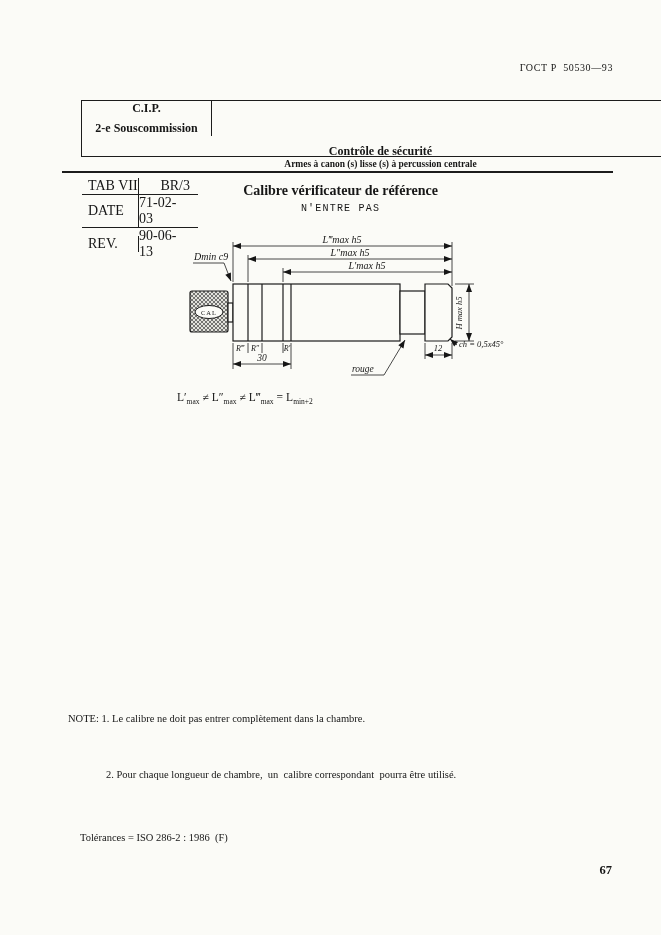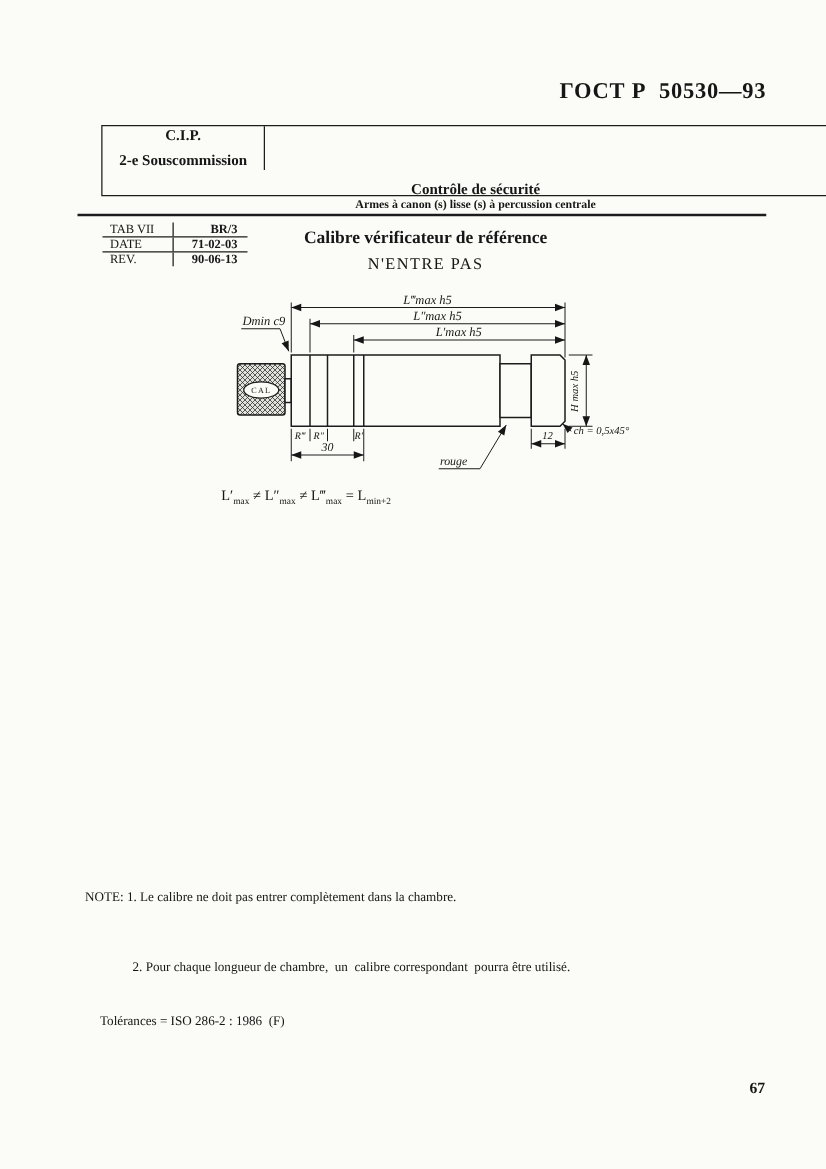--- a/index.html
+++ b/index.html
@@ -7,56 +7,56 @@
   body {
     width: 661px; height: 935px;
     background: #fbfbf7;
     font-family: "Liberation Serif", serif;
     color: #161616;
     position: relative;
     overflow: hidden;
   }
   .doc-number {
     position: absolute; top: 62px; right: 48px;
-    font-weight: bold; font-size: 18px; letter-spacing: 0.6px;
+    font-weight: normal; font-size: 10px; letter-spacing: 0.6px;
     white-space: pre;
   }
   .header-table {
     position: absolute; left: 81px; top: 100px; width: 600px; height: 57px;
     border: 1.5px solid #1c1c1c; display: flex; background: #fbfbf7; flex-direction: column;
   }
   .ht-left {
     width: 130px; border-right: 1.2px solid #1c1c1c;
     display: flex; flex-direction: column; justify-content: center; align-items: center;
     gap: 5px; font-weight: bold; font-size: 12px;
   }
   .ht-mid {
     flex: 1; border-right: 1.2px solid #1c1c1c;
     display: flex; flex-direction: column; align-items: center;
     padding: 8px 4px 9px;
   }
   .ht-title { font-weight: bold; font-size: 12px; }
   .ht-sub { font-weight: bold; font-size: 9.5px; margin-top: auto; }
-  .ht-right { width: 116px; display: flex; flex-direction: column; font-size: 10px; }
+  .ht-right { width: 116px; display: flex; flex-direction: column; font-size: 14px; }
   .ht-row { flex: 1; display: flex; align-items: stretch; border-bottom: 1px solid #1c1c1c; }
   .ht-row:last-child { border-bottom: none; align-items: center; }
   .ht-lab { width: 57px; border-right: 1px solid #1c1c1c; display: flex; align-items: center; padding-left: 6px; }
-  .ht-val { flex: 1; display: flex; align-items: center; justify-content: flex-end; padding-right: 8px; font-weight: bold; }
+  .ht-val { flex: 1; display: flex; align-items: center; justify-content: flex-end; padding-right: 8px; }
   .rule { position: absolute; left: 62px; top: 171px; width: 551px; height: 2px; background: #1c1c1c; }
   .fig-titles { position: absolute; left: 68px; top: 183px; width: 545px; text-align: center; }
   .ft1 { font-weight: bold; font-size: 14px; }
   .ft2 { font-weight: bold; font-size: 10.5px; margin-top: 2px; }
-  .ft3 { font-size: 13px; margin-top: 4px; letter-spacing: 1.2px; }
+  .ft3 { font-size: 10px; margin-top: 4px; letter-spacing: 1.2px; font-family: Liberation Mono, monospace; }
   svg.drawing { position: absolute; left: 0; top: 0; width: 661px; height: 935px; }
   .formula { position: absolute; left: 177px; top: 391px; font-size: 11.5px; }
   .formula sub { font-size: 7.5px; }
   .formula .op { margin: 0 3px; }
   .note1 { position: absolute; left: 68px; top: 713px; font-size: 10.5px; white-space: pre; }
   .note2 { position: absolute; left: 106px; top: 769px; font-size: 10.5px; white-space: pre; }
-  .tolerances { position: absolute; left: 80px; top: 812px; font-size: 10.5px; white-space: pre; font-family: Liberation Serif, serif; }
+  .tolerances { position: absolute; left: 80px; top: 832px; font-size: 10.5px; white-space: pre; font-family: Liberation Serif, serif; }
   .page-number { position: absolute; right: 49px; top: 863px; font-weight: bold; font-size: 12.5px; }
 </style>
 </head>
 <body>
 
 <div class="doc-number">ГОСТ Р  50530—93</div>
 
 <div class="header-table">
   <div class="ht-left">
     <div>C.I.P.</div>

